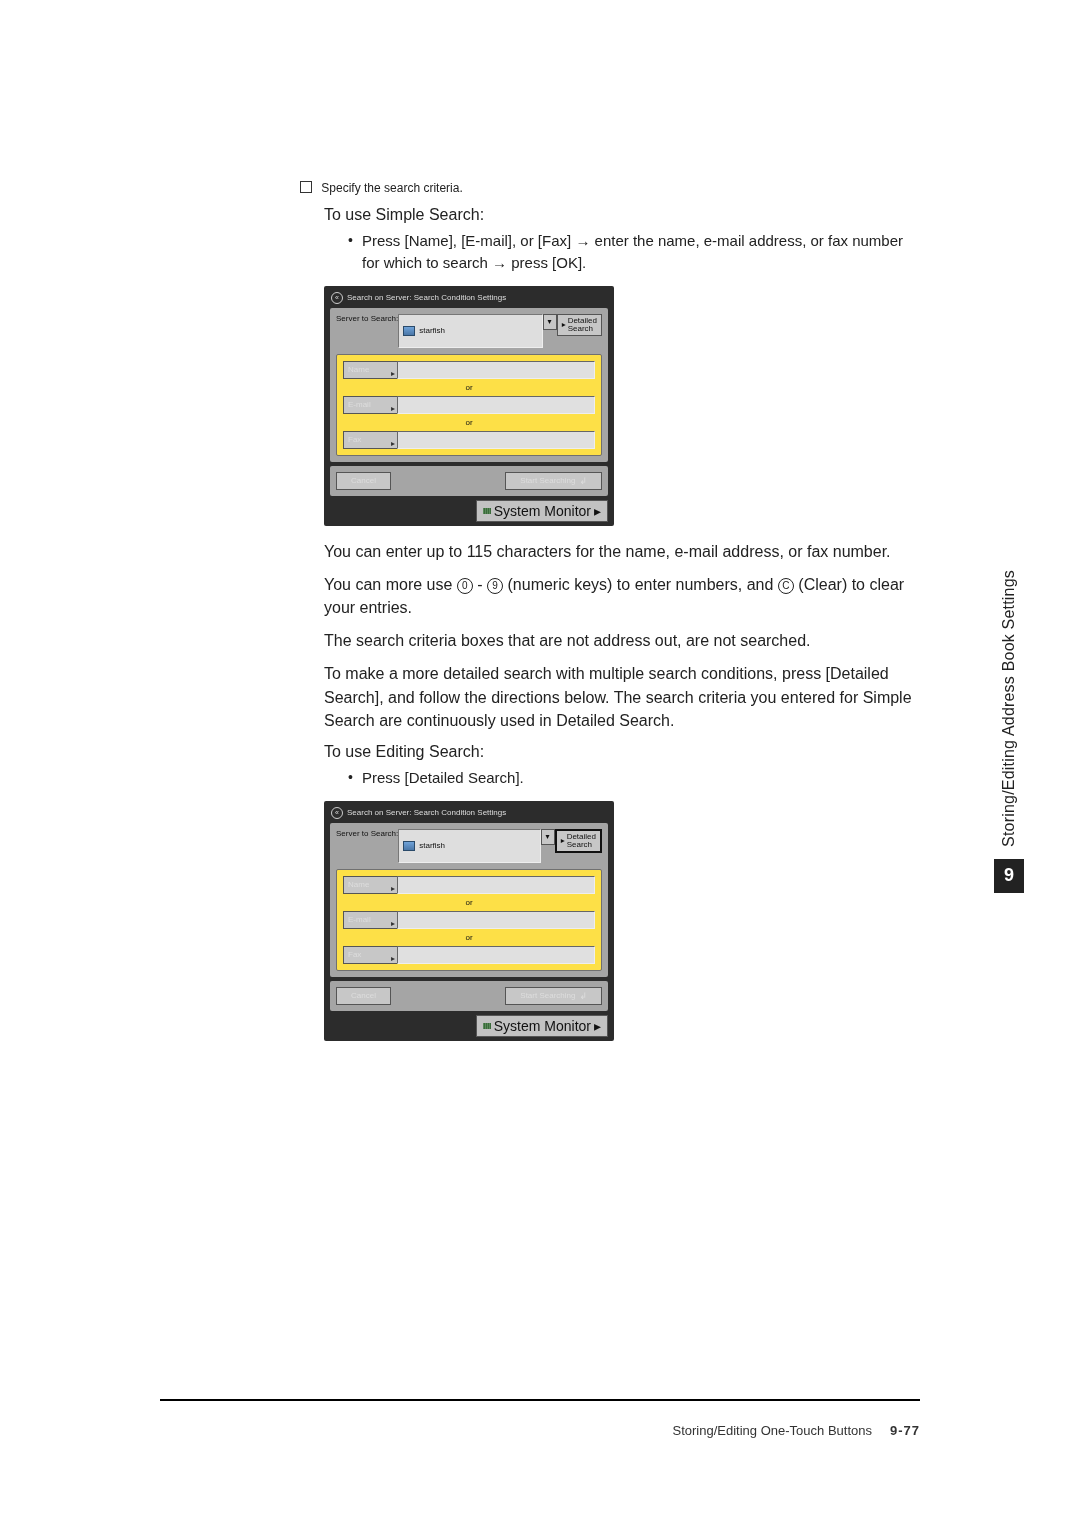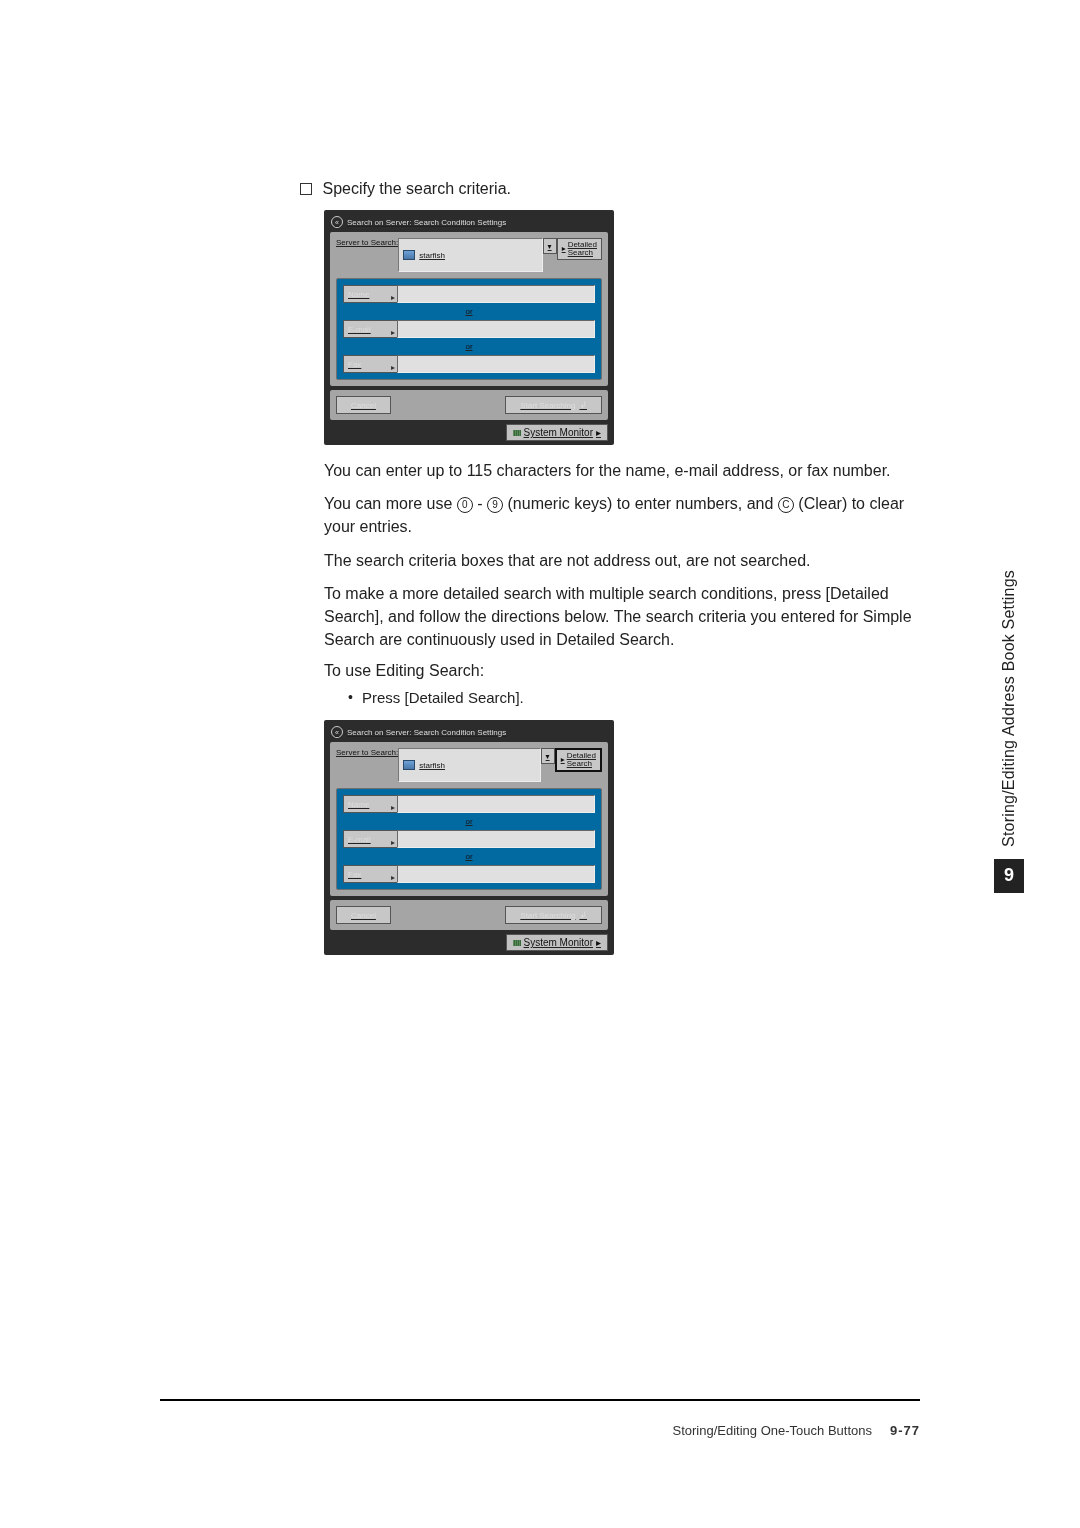--- a/index.html
+++ b/index.html
@@ -11,21 +11,21 @@
     width: 1080px;
   }
   .page {
     width: 1080px;
     height: 1528px;
     position: relative;
     box-sizing: border-box;
     padding: 130px 160px 60px 300px;
   }
   .section-title {
-    font-size: 16px;
+    font-size: 12px;
     margin: 50px 0 8px 0;
   }
   .check {
     display: inline-block;
     width: 12px; height: 12px;
     border: 1px solid #333;
     margin-right: 6px;
     box-sizing: border-box;
     position: relative;
     top: 1px;
@@ -39,21 +39,20 @@
     position: absolute;
     left: 0;
     font-size: 14px;
     top: 0;
   }
 
   
   .lcd {
     width: 290px;
     margin: 12px 0 14px 24px;
-    text-decoration: underline;
   }
   .lcd-outer {
     background: #2c2c2c;
     padding: 6px 6px 4px 6px;
     border-radius: 2px;
     color: #ddd;
     font-size: 8px;
     font-family: Verdana, Arial, sans-serif;
   }
   .lcd-title {
@@ -117,21 +116,21 @@
     display: flex; align-items: center;
     padding: 2px 4px;
     gap: 2px;
     font-size: 8px;
     line-height: 1.0;
     box-sizing: border-box;
   }
   .det-btn.hl { border: 2px solid #111; }
   .det-btn .tri { font-size: 8px; }
   .form-area {
-    background: #0369a1;
+    background: #fde047;
     border: 1px solid #707070;
     border-radius: 2px;
     padding: 6px;
     display: flex;
     flex-direction: column;
     gap: 6px;
   }
   .field-line {
     display: flex;
     align-items: stretch;
@@ -190,21 +189,21 @@
   }
   .j-icon::after { content: "↲"; font-size: 9px; }
   .sys-row {
     margin-top: 4px;
     display: flex;
     justify-content: flex-end;
   }
   .sys-btn {
     background: #c2c2c2;
     border: 1px solid #555;
-    font-size: 10px;
+    font-size: 14px;
     padding: 2px 6px;
     display: flex;
     align-items: center;
     gap: 3px;
     color: #111;
   }
   .sys-dot {
     width: 8px; height: 6px;
     display: inline-block;
     background: repeating-linear-gradient(90deg,#5a8a5a 0 1px,#3a6a3a 1px 2px);
@@ -278,20 +277,26 @@
 </head>
 <body>
 
 <div class="page">
 
   <div class="section-title">
     <span class="check"></span>
     <span>Specify the search criteria.</span>
   </div>
 
+  <div class="indent1">
+    <div class="sub-line">To use Simple Search:</div>
+    <div class="indent2">
+      <div class="bullet-line bullet-dot">Press [Name], [E-mail], or [Fax] → enter the name, e-mail address, or fax number for which to search → press [OK].</div>
+    </div>
+  </div>
 
   <div class="lcd">
     <div class="lcd-outer">
       <div class="lcd-title">
         <span class="lcd-arrow-circle">«</span>
         <span>Search on Server: Search Condition Settings</span>
       </div>
       <div class="lcd-body">
         <div class="lcd-row">
           <span>Server to Search:</span>

